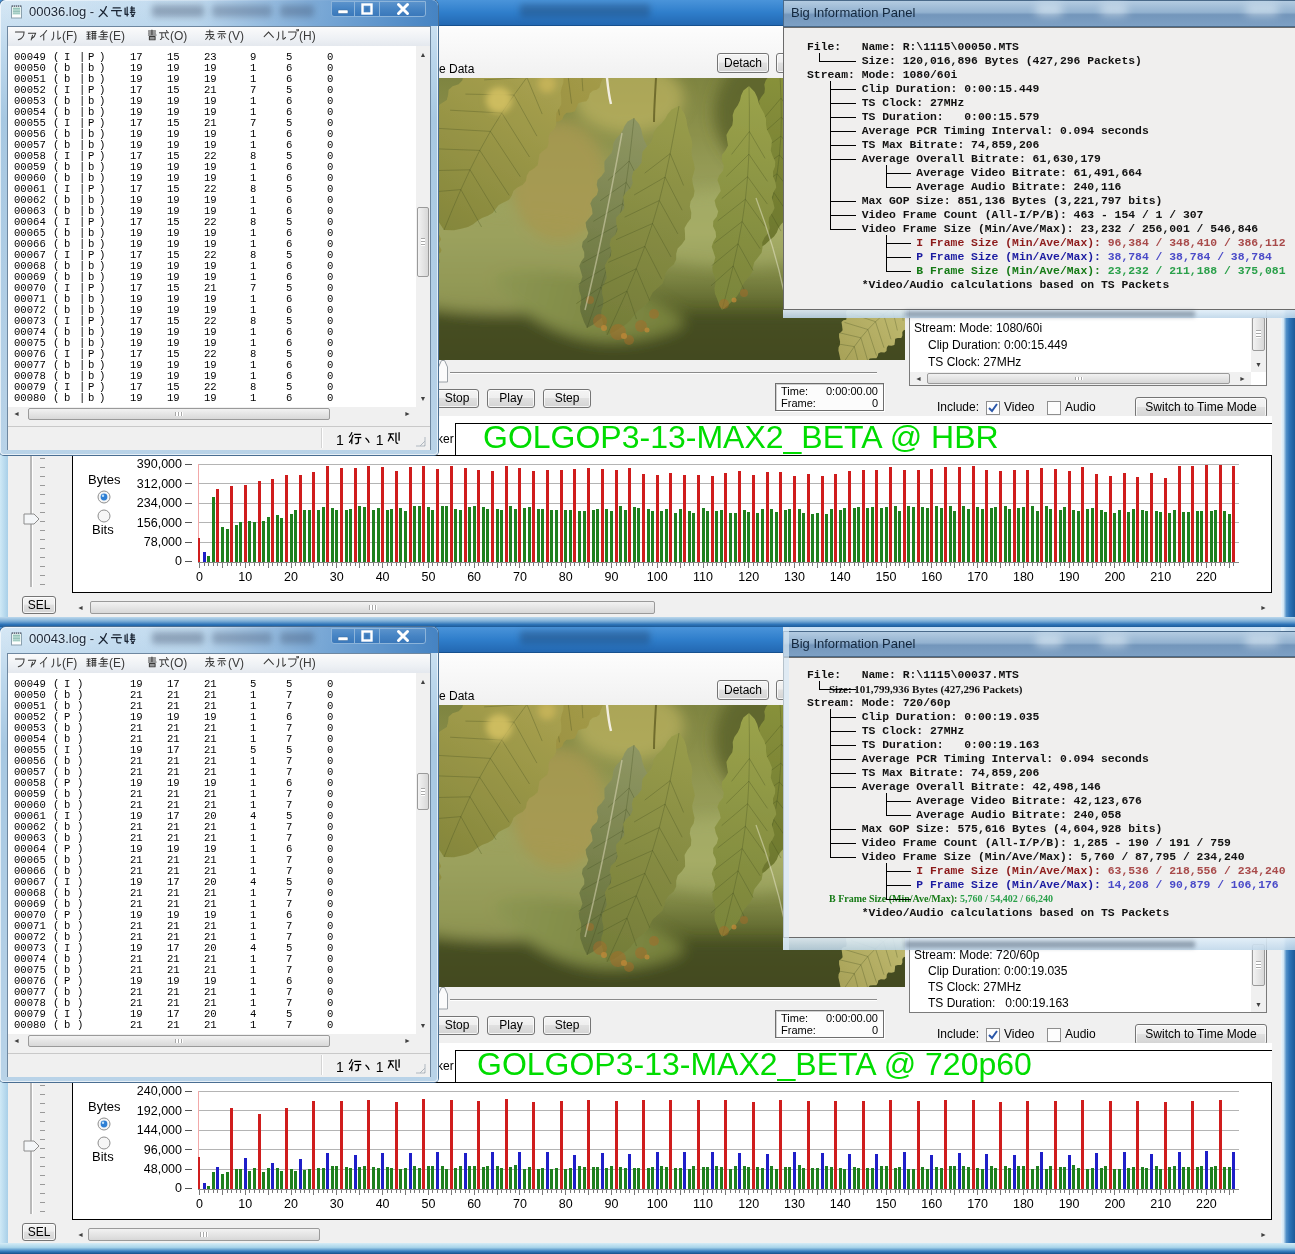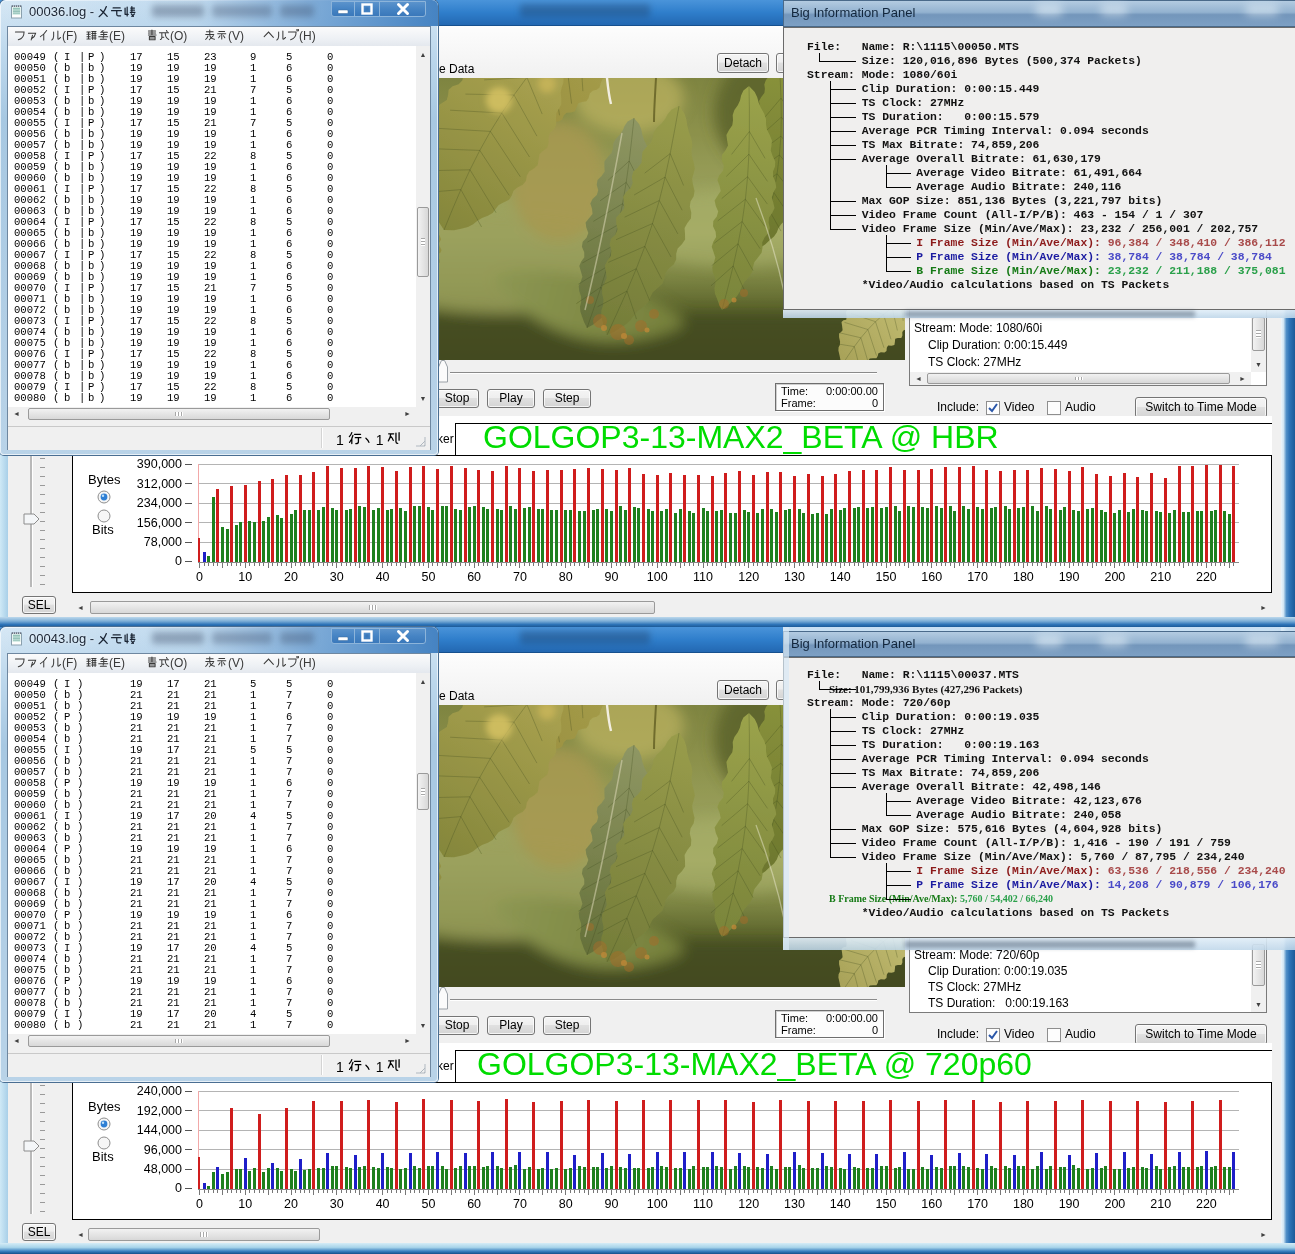--- a/index.html
+++ b/index.html
@@ -1416,33 +1416,33 @@
     <span style="position:absolute;left:50%;top:3px;width:8px;height:5px;margin-left:-4px;background:repeating-linear-gradient(to right,#a8a8a8 0 1px,#fff 1px 3px);"></span>
   </div>
 <div style="position:absolute;left:0px;top:1243px;width:1295px;height:11px;background:linear-gradient(to bottom,#d5ecf6 0%,#a8d4ea 40%,#3a80c0 75%,#164e8a 100%);"></div>
 <div style="position:absolute;left:783px;top:0px;width:512px;height:27px;background:linear-gradient(to bottom,#b3cbe1 0%,#93b2d0 45%,#7396bb 55%,#7da0c4 100%);border:1px solid #4a6a8a;border-right:none;box-sizing:border-box;"></div>
 <div style="position:absolute;left:791px;top:5px;font-size:13px;color:#12263c;white-space:pre;line-height:15px;">Big Information Panel</div>
 <div style="position:absolute;left:1035px;top:4px;width:28px;height:12px;background:rgba(235,245,252,.55);filter:blur(4px);border-radius:6px;"></div>
 <div style="position:absolute;left:1100px;top:4px;width:28px;height:12px;background:rgba(235,245,252,.5);filter:blur(4px);border-radius:6px;"></div>
 <div style="position:absolute;left:1245px;top:4px;width:34px;height:12px;background:rgba(235,245,252,.5);filter:blur(4px);border-radius:6px;"></div>
 <div style="position:absolute;left:783px;top:27px;width:512px;height:283px;background:#f0efee;border:1px solid #6a6a6a;border-right:none;box-sizing:border-box;"></div>
 <div style="position:absolute;left:807px;top:40px;height:14px;line-height:14px;font-family:'Liberation Mono',monospace;font-size:11.4px;font-weight:bold;white-space:pre;"><span style="color:#111">File:   Name: R:\1115\00050.MTS</span></div>
-<div style="position:absolute;left:807px;top:54px;height:14px;line-height:14px;font-family:'Liberation Mono',monospace;font-size:11.4px;font-weight:bold;white-space:pre;"><span style="color:#111">        Size: 120,016,896 Bytes (500,374 Packets)</span></div>
+<div style="position:absolute;left:807px;top:54px;height:14px;line-height:14px;font-family:'Liberation Mono',monospace;font-size:11.4px;font-weight:bold;white-space:pre;"><span style="color:#111">        Size: 120,016,896 Bytes (427,296 Packets)</span></div>
 <div style="position:absolute;left:807px;top:68px;height:14px;line-height:14px;font-family:'Liberation Mono',monospace;font-size:11.4px;font-weight:bold;white-space:pre;"><span style="color:#111">Stream: Mode: 1080/60i</span></div>
 <div style="position:absolute;left:807px;top:82px;height:14px;line-height:14px;font-family:'Liberation Mono',monospace;font-size:11.4px;font-weight:bold;white-space:pre;"><span style="color:#111">        Clip Duration: 0:00:15.449</span></div>
 <div style="position:absolute;left:807px;top:96px;height:14px;line-height:14px;font-family:'Liberation Mono',monospace;font-size:11.4px;font-weight:bold;white-space:pre;"><span style="color:#111">        TS Clock: 27MHz</span></div>
 <div style="position:absolute;left:807px;top:110px;height:14px;line-height:14px;font-family:'Liberation Mono',monospace;font-size:11.4px;font-weight:bold;white-space:pre;"><span style="color:#111">        TS Duration:   0:00:15.579</span></div>
 <div style="position:absolute;left:807px;top:124px;height:14px;line-height:14px;font-family:'Liberation Mono',monospace;font-size:11.4px;font-weight:bold;white-space:pre;"><span style="color:#111">        Average PCR Timing Interval: 0.094 seconds</span></div>
 <div style="position:absolute;left:807px;top:138px;height:14px;line-height:14px;font-family:'Liberation Mono',monospace;font-size:11.4px;font-weight:bold;white-space:pre;"><span style="color:#111">        TS Max Bitrate: 74,859,206</span></div>
 <div style="position:absolute;left:807px;top:152px;height:14px;line-height:14px;font-family:'Liberation Mono',monospace;font-size:11.4px;font-weight:bold;white-space:pre;"><span style="color:#111">        Average Overall Bitrate: 61,630,179</span></div>
 <div style="position:absolute;left:807px;top:166px;height:14px;line-height:14px;font-family:'Liberation Mono',monospace;font-size:11.4px;font-weight:bold;white-space:pre;"><span style="color:#111">                Average Video Bitrate: 61,491,664</span></div>
 <div style="position:absolute;left:807px;top:180px;height:14px;line-height:14px;font-family:'Liberation Mono',monospace;font-size:11.4px;font-weight:bold;white-space:pre;"><span style="color:#111">                Average Audio Bitrate: 240,116</span></div>
 <div style="position:absolute;left:807px;top:194px;height:14px;line-height:14px;font-family:'Liberation Mono',monospace;font-size:11.4px;font-weight:bold;white-space:pre;"><span style="color:#111">        Max GOP Size: 851,136 Bytes (3,221,797 bits)</span></div>
 <div style="position:absolute;left:807px;top:208px;height:14px;line-height:14px;font-family:'Liberation Mono',monospace;font-size:11.4px;font-weight:bold;white-space:pre;"><span style="color:#111">        Video Frame Count (All-I/P/B): 463 - 154 / 1 / 307</span></div>
-<div style="position:absolute;left:807px;top:222px;height:14px;line-height:14px;font-family:'Liberation Mono',monospace;font-size:11.4px;font-weight:bold;white-space:pre;"><span style="color:#111">        Video Frame Size (Min/Ave/Max): 23,232 / 256,001 / 202,757</span></div>
+<div style="position:absolute;left:807px;top:222px;height:14px;line-height:14px;font-family:'Liberation Mono',monospace;font-size:11.4px;font-weight:bold;white-space:pre;"><span style="color:#111">        Video Frame Size (Min/Ave/Max): 23,232 / 256,001 / 546,846</span></div>
 <div style="position:absolute;left:807px;top:236px;height:14px;line-height:14px;font-family:'Liberation Mono',monospace;font-size:11.4px;font-weight:bold;white-space:pre;"><span style="color:#8c1a1a">                I Frame Size (Min/Ave/Max): </span><span style="color:#a84a4a">96,384 / 348,410 / 386,112</span></div>
 <div style="position:absolute;left:807px;top:250px;height:14px;line-height:14px;font-family:'Liberation Mono',monospace;font-size:11.4px;font-weight:bold;white-space:pre;"><span style="color:#1a1aa0">                P Frame Size (Min/Ave/Max): </span><span style="color:#4a4ac8">38,784 / 38,784 / 38,784</span></div>
 <div style="position:absolute;left:807px;top:264px;height:14px;line-height:14px;font-family:'Liberation Mono',monospace;font-size:11.4px;font-weight:bold;white-space:pre;"><span style="color:#157a15">                B Frame Size (Min/Ave/Max): </span><span style="color:#2aa04a">23,232 / 211,188 / 375,081</span></div>
 <div style="position:absolute;left:807px;top:278px;height:14px;line-height:14px;font-family:'Liberation Mono',monospace;font-size:11.4px;font-weight:bold;white-space:pre;"><span style="color:#111">        *Video/Audio calculations based on TS Packets</span></div>
 <div style="position:absolute;left:819px;top:53px;width:1px;height:8px;background:#000;"></div>
 <div style="position:absolute;left:819px;top:61px;width:37px;height:1px;background:#000;"></div>
 <div style="position:absolute;left:830px;top:81px;width:1px;height:148px;background:#000;"></div>
 <div style="position:absolute;left:830px;top:89px;width:26px;height:1px;background:#000;"></div>
 <div style="position:absolute;left:830px;top:103px;width:26px;height:1px;background:#000;"></div>
 <div style="position:absolute;left:830px;top:117px;width:26px;height:1px;background:#000;"></div>
@@ -1473,21 +1473,21 @@
 <div style="position:absolute;left:807px;top:696px;height:14px;line-height:14px;font-family:'Liberation Mono',monospace;font-size:11.4px;font-weight:bold;white-space:pre;"><span style="color:#111">Stream: Mode: 720/60p</span></div>
 <div style="position:absolute;left:807px;top:710px;height:14px;line-height:14px;font-family:'Liberation Mono',monospace;font-size:11.4px;font-weight:bold;white-space:pre;"><span style="color:#111">        Clip Duration: 0:00:19.035</span></div>
 <div style="position:absolute;left:807px;top:724px;height:14px;line-height:14px;font-family:'Liberation Mono',monospace;font-size:11.4px;font-weight:bold;white-space:pre;"><span style="color:#111">        TS Clock: 27MHz</span></div>
 <div style="position:absolute;left:807px;top:738px;height:14px;line-height:14px;font-family:'Liberation Mono',monospace;font-size:11.4px;font-weight:bold;white-space:pre;"><span style="color:#111">        TS Duration:   0:00:19.163</span></div>
 <div style="position:absolute;left:807px;top:752px;height:14px;line-height:14px;font-family:'Liberation Mono',monospace;font-size:11.4px;font-weight:bold;white-space:pre;"><span style="color:#111">        Average PCR Timing Interval: 0.094 seconds</span></div>
 <div style="position:absolute;left:807px;top:766px;height:14px;line-height:14px;font-family:'Liberation Mono',monospace;font-size:11.4px;font-weight:bold;white-space:pre;"><span style="color:#111">        TS Max Bitrate: 74,859,206</span></div>
 <div style="position:absolute;left:807px;top:780px;height:14px;line-height:14px;font-family:'Liberation Mono',monospace;font-size:11.4px;font-weight:bold;white-space:pre;"><span style="color:#111">        Average Overall Bitrate: 42,498,146</span></div>
 <div style="position:absolute;left:807px;top:794px;height:14px;line-height:14px;font-family:'Liberation Mono',monospace;font-size:11.4px;font-weight:bold;white-space:pre;"><span style="color:#111">                Average Video Bitrate: 42,123,676</span></div>
 <div style="position:absolute;left:807px;top:808px;height:14px;line-height:14px;font-family:'Liberation Mono',monospace;font-size:11.4px;font-weight:bold;white-space:pre;"><span style="color:#111">                Average Audio Bitrate: 240,058</span></div>
 <div style="position:absolute;left:807px;top:822px;height:14px;line-height:14px;font-family:'Liberation Mono',monospace;font-size:11.4px;font-weight:bold;white-space:pre;"><span style="color:#111">        Max GOP Size: 575,616 Bytes (4,604,928 bits)</span></div>
-<div style="position:absolute;left:807px;top:836px;height:14px;line-height:14px;font-family:'Liberation Mono',monospace;font-size:11.4px;font-weight:bold;white-space:pre;"><span style="color:#111">        Video Frame Count (All-I/P/B): 1,416 - 190 / 191 / 759</span></div>
+<div style="position:absolute;left:807px;top:836px;height:14px;line-height:14px;font-family:'Liberation Mono',monospace;font-size:11.4px;font-weight:bold;white-space:pre;"><span style="color:#111">        Video Frame Count (All-I/P/B): 1,285 - 190 / 191 / 759</span></div>
 <div style="position:absolute;left:807px;top:850px;height:14px;line-height:14px;font-family:'Liberation Mono',monospace;font-size:11.4px;font-weight:bold;white-space:pre;"><span style="color:#111">        Video Frame Size (Min/Ave/Max): 5,760 / 87,795 / 234,240</span></div>
 <div style="position:absolute;left:807px;top:864px;height:14px;line-height:14px;font-family:'Liberation Mono',monospace;font-size:11.4px;font-weight:bold;white-space:pre;"><span style="color:#8c1a1a">                I Frame Size (Min/Ave/Max): </span><span style="color:#a84a4a">63,536 / 218,556 / 234,240</span></div>
 <div style="position:absolute;left:807px;top:878px;height:14px;line-height:14px;font-family:'Liberation Mono',monospace;font-size:11.4px;font-weight:bold;white-space:pre;"><span style="color:#1a1aa0">                P Frame Size (Min/Ave/Max): </span><span style="color:#4a4ac8">14,208 / 90,879 / 106,176</span></div>
 <div style="position:absolute;left:789px;top:892px;height:14px;line-height:14px;font-family:Liberation Serif, serif;font-size:10px;font-weight:bold;white-space:pre;"><span style="color:#157a15">                B Frame Size (Min/Ave/Max): </span><span style="color:#2aa04a">5,760 / 54,402 / 66,240</span></div>
 <div style="position:absolute;left:807px;top:906px;height:14px;line-height:14px;font-family:'Liberation Mono',monospace;font-size:11.4px;font-weight:bold;white-space:pre;"><span style="color:#111">        *Video/Audio calculations based on TS Packets</span></div>
 <div style="position:absolute;left:819px;top:681px;width:1px;height:8px;background:#000;"></div>
 <div style="position:absolute;left:819px;top:689px;width:37px;height:1px;background:#000;"></div>
 <div style="position:absolute;left:830px;top:709px;width:1px;height:148px;background:#000;"></div>
 <div style="position:absolute;left:830px;top:717px;width:26px;height:1px;background:#000;"></div>
 <div style="position:absolute;left:830px;top:731px;width:26px;height:1px;background:#000;"></div>

